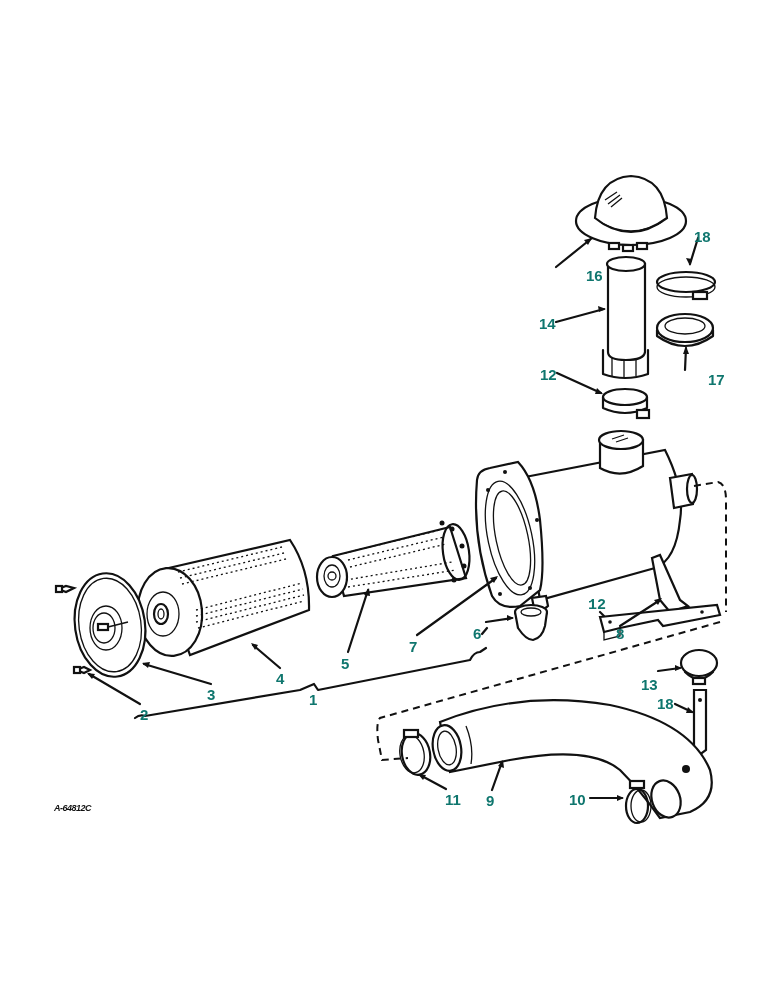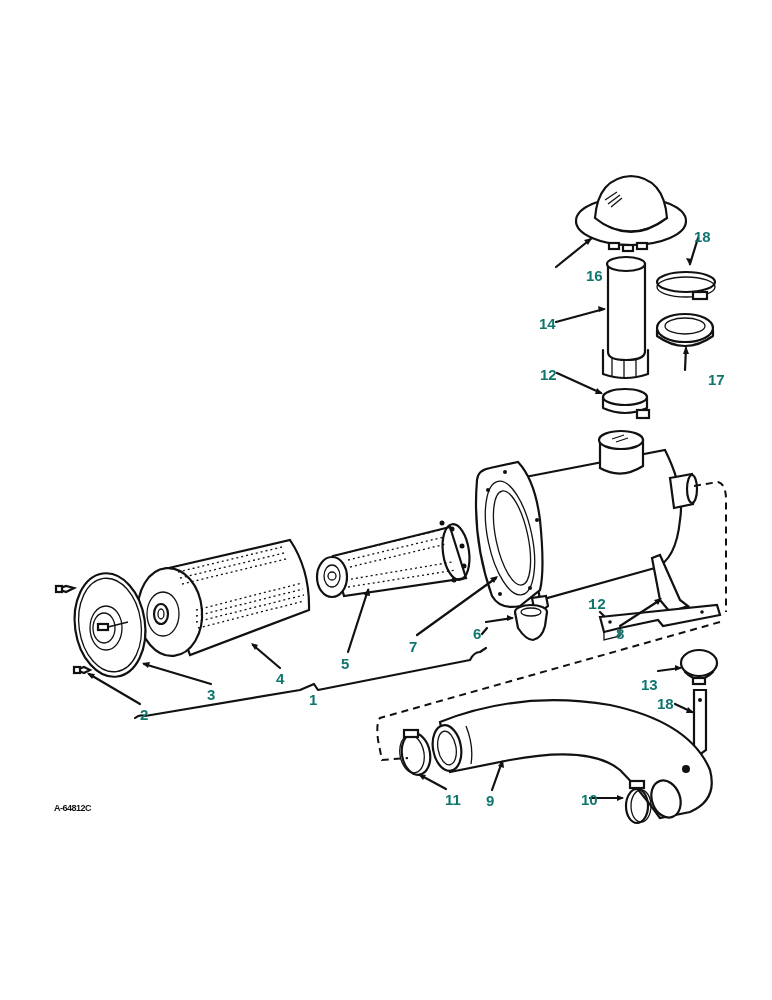--- a/index.html
+++ b/index.html
@@ -1,19 +1,19 @@
 <!DOCTYPE html>
 <html><head>
 <meta charset="utf-8">
 <style>
   html, body { margin: 0; padding: 0; background: #ffffff; }
   body { width: 772px; height: 1000px; position: relative; overflow: hidden; font-family: "Liberation Sans", sans-serif; }
   #diagram { position: absolute; left: 0; top: 0; width: 772px; height: 1000px; }
   .callout { position: absolute; font-family: "Liberation Sans", sans-serif; font-weight: bold; font-size: 15px; color: #0f766e; line-height: 1; }
-  .figure-id { position: absolute; left: 54px; top: 803px; font-family: "Liberation Sans", sans-serif; font-weight: bold; font-size: 9px; color: #111; letter-spacing: -0.5px; }
+  .figure-id { position: absolute; left: 54px; top: 803px; font-family: "Liberation Sans", sans-serif; font-weight: bold; font-size: 9px; color: #111; letter-spacing: -0.5px; font-style: italic; }
   svg .ln { stroke: #111; stroke-width: 2.2; fill: none; stroke-linecap: round; stroke-linejoin: round; }
   svg .thin { stroke: #111; stroke-width: 1.3; fill: none; }
   svg .fillw { fill: #fff; stroke: #111; stroke-width: 2.2; }
   svg .dash { stroke: #111; stroke-width: 2; fill: none; stroke-dasharray: 7 5; }
   svg .dot { fill: #111; }
 </style>
 </head>
 <body>
 
 <svg id="diagram" viewBox="0 0 772 1000" xmlns="http://www.w3.org/2000/svg">
@@ -234,21 +234,21 @@
 
 <span class="callout" style="left:309px; top:692px;">1</span>
 <span class="callout" style="left:140px; top:707px;">2</span>
 <span class="callout" style="left:207px; top:687px;">3</span>
 <span class="callout" style="left:276px; top:671px;">4</span>
 <span class="callout" style="left:341px; top:656px;">5</span>
 <span class="callout" style="left:473px; top:626px;">6</span>
 <span class="callout" style="left:409px; top:639px;">7</span>
 <span class="callout" style="left:616px; top:626px;">8</span>
 <span class="callout" style="left:486px; top:793px;">9</span>
-<span class="callout" style="left:569px; top:792px;margin-left:12px;">10</span>
+<span class="callout" style="left:569px; top:792px;">10</span>
 <span class="callout" style="left:445px; top:792px;">11</span>
 <span class="callout" style="left:588px; top:598px;font-family:Liberation Mono, monospace;">12</span>
 <span class="callout" style="left:641px; top:664px;margin-top:13px;">13</span>
 <span class="callout" style="left:539px; top:316px;">14</span>
 <span class="callout" style="left:540px; top:367px;">12</span>
 <span class="callout" style="left:544px; top:268px;margin-left:42px;">16</span>
 <span class="callout" style="left:708px; top:372px;">17</span>
 <span class="callout" style="left:694px; top:229px;">18</span>
 <span class="callout" style="left:657px; top:696px;">18</span>
 

